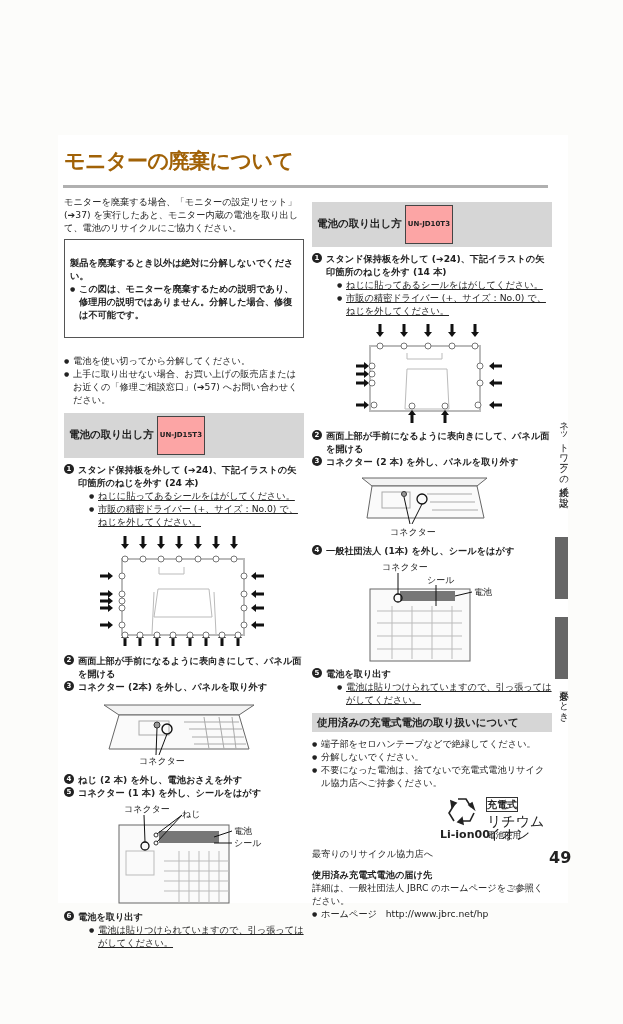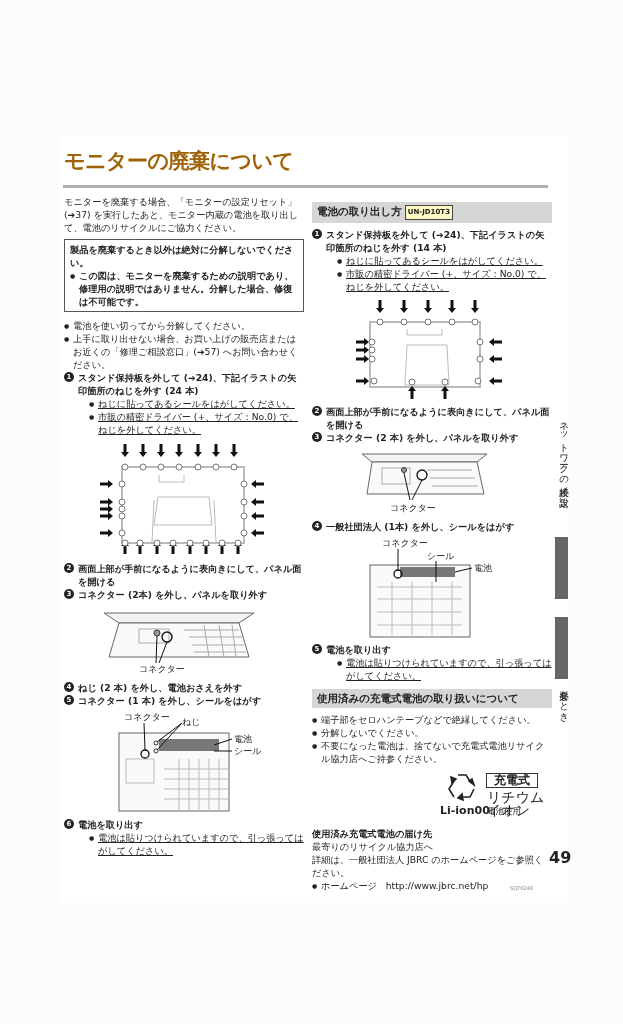--- a/index.html
+++ b/index.html
@@ -5,52 +5,55 @@
   html, body { margin:0; padding:0; }
   body { width:623px; height:1024px; background:#fcfcfa; position:relative; overflow:hidden;
          font-family:"DejaVu Sans", sans-serif; color:#222; }
   .page { position:absolute; left:58px; top:135px; width:510px; height:768px; background:#fff; }
   .title { position:absolute; left:6px; top:12px; font-size:21px; font-weight:bold; letter-spacing:-0.5px; color:#a16207; }
   .title-rule { position:absolute; left:5px; top:50px; width:485px; height:3px; background:#b0b0b0; }
   .col { position:absolute; font-size:9.2px; line-height:13px; }
   .col.left { left:6px; top:45px; width:240px; }
   .col.right { left:254px; top:65px; width:240px; }
   p { margin:0; }
-  .warn { border:1px solid #555; padding:3px 5px; margin:5px 0 7px 0; font-weight:bold; }
+  .warn { border:1px solid #555; padding:16px 5px; margin:5px 0 16px 0; font-weight:bold; }
   .bullet { padding-left:9px; text-indent:-9px; }
   .bullet::before { content:"●"; font-size:6px; display:inline-block; width:9px; text-indent:0; vertical-align:1px; }
   .sec-head { background:#d6d6d6; font-weight:bold; font-size:10.5px; padding:3px 5px; margin:7px 0 5px 0; }
-  .model { display:inline-block; border:1px solid #444; font-size:7px; font-weight:bold; padding:0 2px; margin-left:3px; vertical-align:1px; background:#fef9c3; }
+  .model { display:inline-block; border:1px solid #444; font-size:7px; font-weight:bold; padding:12px 2px; margin-left:3px; vertical-align:1px; background:#fca5a5; }
   .step { font-weight:bold; padding-left:14px; position:relative; }
   .step .num { position:absolute; left:0; top:1px; width:10px; height:10px; border-radius:50%; background:#222; color:#fff; font-size:7px; line-height:10px; text-align:center; }
   .sub { padding-left:25px;text-decoration:underline; }
   .sub .bullet { padding-left:9px; }
   .fig { position:relative; margin:4px 0; }
   .side-text { position:absolute; left:557px; font-size:9.5px; writing-mode:vertical-rl; color:#222; }
   .footer-code { position:absolute; left:452px; top:750px; font-size:5px; color:#888; }
   .page-num { position:absolute; left:491px; top:713px; font-size:16px; font-weight:bold; color:#222; }
   .lbl { position:absolute; font-size:9px; white-space:nowrap; }
-  .recycle-box { border:1px solid #333; font-size:12px; padding:0 7px; display:inline-block; font-weight:bold; }
+  .recycle-box { border:1px solid #333; font-size:10px; padding:0 0; display:inline-block; font-weight:bold; }
 </style>
 </head>
 <body>
 
 <div class="page">
   <div class="title">モニターの廃棄について</div>
   <div class="title-rule"></div>
 
   <div class="col left">
     <p style="margin-top:15px;">モニターを廃棄する場合、「モニターの設定リセット」(➔37) を実行したあと、モニター内蔵の電池を取り出して、電池のリサイクルにご協力ください。</p>
     <div class="warn">
       <p>製品を廃棄するとき以外は絶対に分解しないでください。</p>
       <p class="bullet">この図は、モニターを廃棄するための説明であり、修理用の説明ではありません。分解した場合、修復は不可能です。</p>
     </div>
     <p class="bullet">電池を使い切ってから分解してください。</p>
     <p class="bullet">上手に取り出せない場合、お買い上げの販売店またはお近くの「修理ご相談窓口」(➔57) へお問い合わせください。</p>
 
+    <div class="sec-head">
+      <span>電池の取り出し方</span><span class="model">UN-JD15T3</span>
+    </div>
 
     <div class="step"><span class="num">1</span><span>スタンド保持板を外して (➔24)、下記イラストの矢印箇所のねじを外す (24 本)</span></div>
     <div class="sub">
       <p class="bullet">ねじに貼ってあるシールをはがしてください。</p>
       <p class="bullet">市販の精密ドライバー (+、サイズ：No.0) で、ねじを外してください。</p>
     </div>
 
     <div class="fig" style="height:118px;">
       <svg width="240" height="118" style="position:absolute;left:0;top:0;">
         <rect x="58" y="27" width="122" height="76" fill="none" stroke="#bbb" stroke-width="2"></rect>
@@ -383,22 +386,22 @@
           <path d="M10 26 L5 18 L10 10"></path>
             <polygon points="8,12 12,8 7,6" fill="#222"></polygon>
         </g>
       </svg>
       <span style="position:absolute;left:128px;top:35px;font-size:11px;font-weight:bold;">Li-ion00</span>
       <span class="recycle-box" style="position:absolute;left:174px;top:4px;">充電式</span>
       <span style="position:absolute;left:175px;top:22px;font-size:14px;">リチウムイオン</span>
       <span style="position:absolute;left:175px;top:36px;font-size:8.5px;">電池使用</span>
     </div>
 
+    <p>最寄りのリサイクル協力店へ</p>
     <p style="font-weight:bold;margin-top:8px;">使用済み充電式電池の届け先</p>
-    <p>最寄りのリサイクル協力店へ</p>
     <p>詳細は、一般社団法人 JBRC のホームページをご参照ください。</p>
     <p class="bullet"><span>ホームページ</span>&nbsp;&nbsp;&nbsp;<span>http://www.jbrc.net/hp</span></p>
   </div>
 
   <div class="footer-code">SQT0248</div>
   <div class="page-num">49</div>
 </div>
 
 <div class="side-text" style="top:415px;">ネットワークの接続／設定</div>
 <div style="position:absolute;left:555px;top:537px;width:13px;height:62px;background:#666;"></div>

